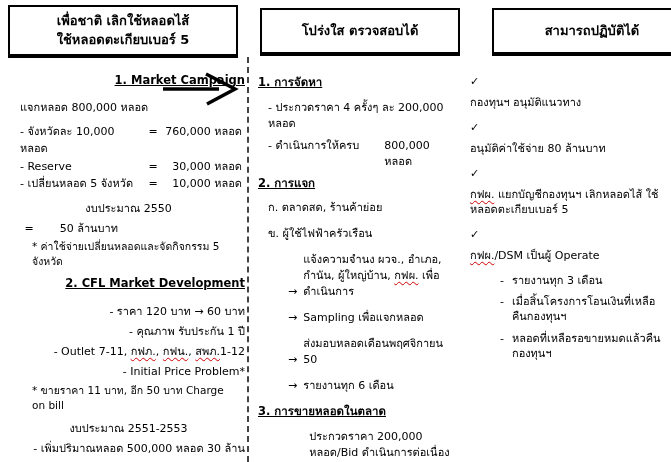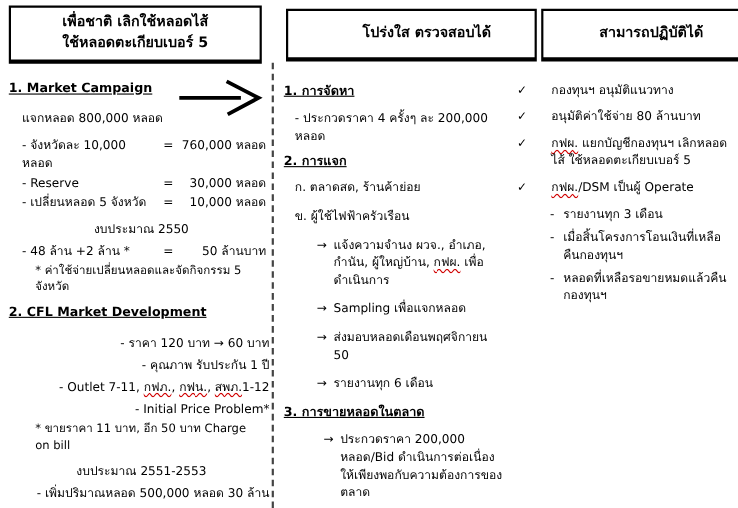--- a/index.html
+++ b/index.html
@@ -8,54 +8,54 @@
     font-family:"DejaVu Sans","Liberation Sans",sans-serif;
     font-size:11px;color:#000;overflow:hidden;
   }
   
   .header-box{
     position:absolute;background:#fff;border:2px solid #000;border-bottom-width:4px;
     display:flex;flex-direction:column;align-items:center;justify-content:center;
     text-align:center;font-weight:bold;font-size:13px;line-height:1.45;
   }
   #hb-left{left:8px;top:5px;width:226px;height:47px;}
-  #hb-mid{left:260px;top:8px;width:196px;height:42px;padding-left:28px;}
+  #hb-mid{left:260px;top:8px;width:196px;height:42px;}
   #hb-right{left:468px;top:8px;width:196px;height:42px;margin-left:24px;}
   
   .v-divider{position:absolute;left:247px;top:57px;height:405px;border-left:2px dashed #444;}
   
   .big-arrow{position:absolute;left:162px;top:70px;}
   
   .col{position:absolute;line-height:1.45;}
   #col-left{left:8px;top:72px;width:237px;}
   #col-mid{left:258px;top:74px;width:202px;}
   #col-right{left:470px;top:74px;width:198px;}
   
-  .sec-title{font-weight:bold;text-decoration:underline;font-size:11.5px;margin:0 0 11px 0;}
+  .sec-title{font-weight:bold;text-decoration:underline;font-size:11.5px;margin:0 0 11px 0;text-align:right;}
   .intro{margin:0 0 7px 12px;}
   .eqrow{display:flex;margin-left:12px;line-height:1.6;}
   .eqrow .lbl{width:124px;}
   .eqrow .eq{width:18px;text-align:center;}
   .eqrow .val{width:80px;text-align:right;white-space:nowrap;}
   .budget-label{margin:8px 0 3px 4px;text-align:center;}
   .footnote{margin:1px 12px 6px 24px;font-size:10.5px;}
   .item{margin:0 0 3px 12px;line-height:1.55;text-align:right;}
   .mt6{margin-top:6px;}
   
   .m-title{font-weight:bold;text-decoration:underline;font-size:11.5px;margin:0 0 9px 0;}
   .m-item{margin:0 0 5px 10px;line-height:1.5;}
   .m-eqrow{display:flex;margin:0 0 5px 10px;}
   .m-eqrow .lbl{width:118px;}
-  .arrow-item{display:flex;gap:6px;margin:10px 0 9px 30px;line-height:1.45;}
+  .arrow-item{display:flex;gap:6px;margin:10px 0 9px 30px;line-height:1.45;align-items:flex-end;}
   .arrow-item.deep{margin-left:36px;}
   .arrow-icon{flex:0 0 auto;}
   .arrow-icon::before{content:"\2192";}
   .ab-item{margin:0 0 10px 10px;}
   
-  .check-row{display:flex;gap:22px;margin:0 0 9px 0;line-height:1.4;}
+  .check-row{display:flex;gap:6px;margin:0 0 9px 0;line-height:1.4;flex-direction:column;}
   .check-icon{flex:0 0 auto;}
   .check-icon::before{content:"\2713";}
   .sub-item{display:flex;gap:8px;margin:0 0 6px 30px;line-height:1.4;}
   .dash-icon{flex:0 0 auto;}
   .dash-icon::before{content:"-";}
   
   .sq{
     text-decoration:underline;text-decoration-style:wavy;
     text-decoration-color:#d00000;text-decoration-thickness:1px;text-underline-offset:2px;
   }
@@ -98,41 +98,44 @@
     <span class="val">30,000 หลอด</span>
   </div>
   <div class="eqrow">
     <span class="lbl">- เปลี่ยนหลอด 5 จังหวัด</span>
     <span class="eq">=</span>
     <span class="val">10,000 หลอด</span>
   </div>
 
   <div class="budget-label">งบประมาณ 2550</div>
   <div class="eqrow">
-    <span class="lbl">- 48 ล้าน +2 ล้าน *</span>
     <span class="eq">=</span>
     <span class="val">50 ล้านบาท</span>
   </div>
   <div class="footnote">* ค่าใช้จ่ายเปลี่ยนหลอดและจัดกิจกรรม 5 จังหวัด</div>
 
   <div class="sec-title mt6">2. CFL Market Development</div>
   <div class="item">- ราคา 120 บาท → 60 บาท</div>
   <div class="item">- คุณภาพ รับประกัน 1 ปี</div>
   <div class="item"><span>- Outlet 7-11, </span><span class="sq">กฟภ.</span><span>, </span><span class="sq">กฟน.</span><span>, </span><span class="sq">สพภ.</span><span>1-12</span></div>
   <div class="item">- Initial Price Problem*</div>
   <div class="footnote">* ขายราคา 11 บาท, อีก 50 บาท Charge on bill</div>
 
   <div class="budget-label">งบประมาณ 2551-2553</div>
   <div class="item">- เพิ่มปริมาณหลอด 500,000 หลอด 30 ล้านบาท</div>
 
 </div>
 
 <div class="col" id="col-mid">
   <div class="m-title">1. การจัดหา</div>
   <div class="m-item">- ประกวดราคา 4 ครั้งๆ ละ 200,000 หลอด</div>
+  <div class="m-eqrow">
+    <span class="lbl">- ดำเนินการให้ครบ</span>
+    <span>800,000 หลอด</span>
+  </div>
 
   <div class="m-title mt6">2. การแจก</div>
   <div class="ab-item">ก. ตลาดสด, ร้านค้าย่อย</div>
   <div class="ab-item">ข. ผู้ใช้ไฟฟ้าครัวเรือน</div>
 
   <div class="arrow-item">
     <span class="arrow-icon"></span>
     <span><span>แจ้งความจำนง ผวจ., อำเภอ, กำนัน, ผู้ใหญ่บ้าน, </span><span class="sq">กฟผ.</span><span> เพื่อดำเนินการ</span></span>
   </div>
   <div class="arrow-item">

